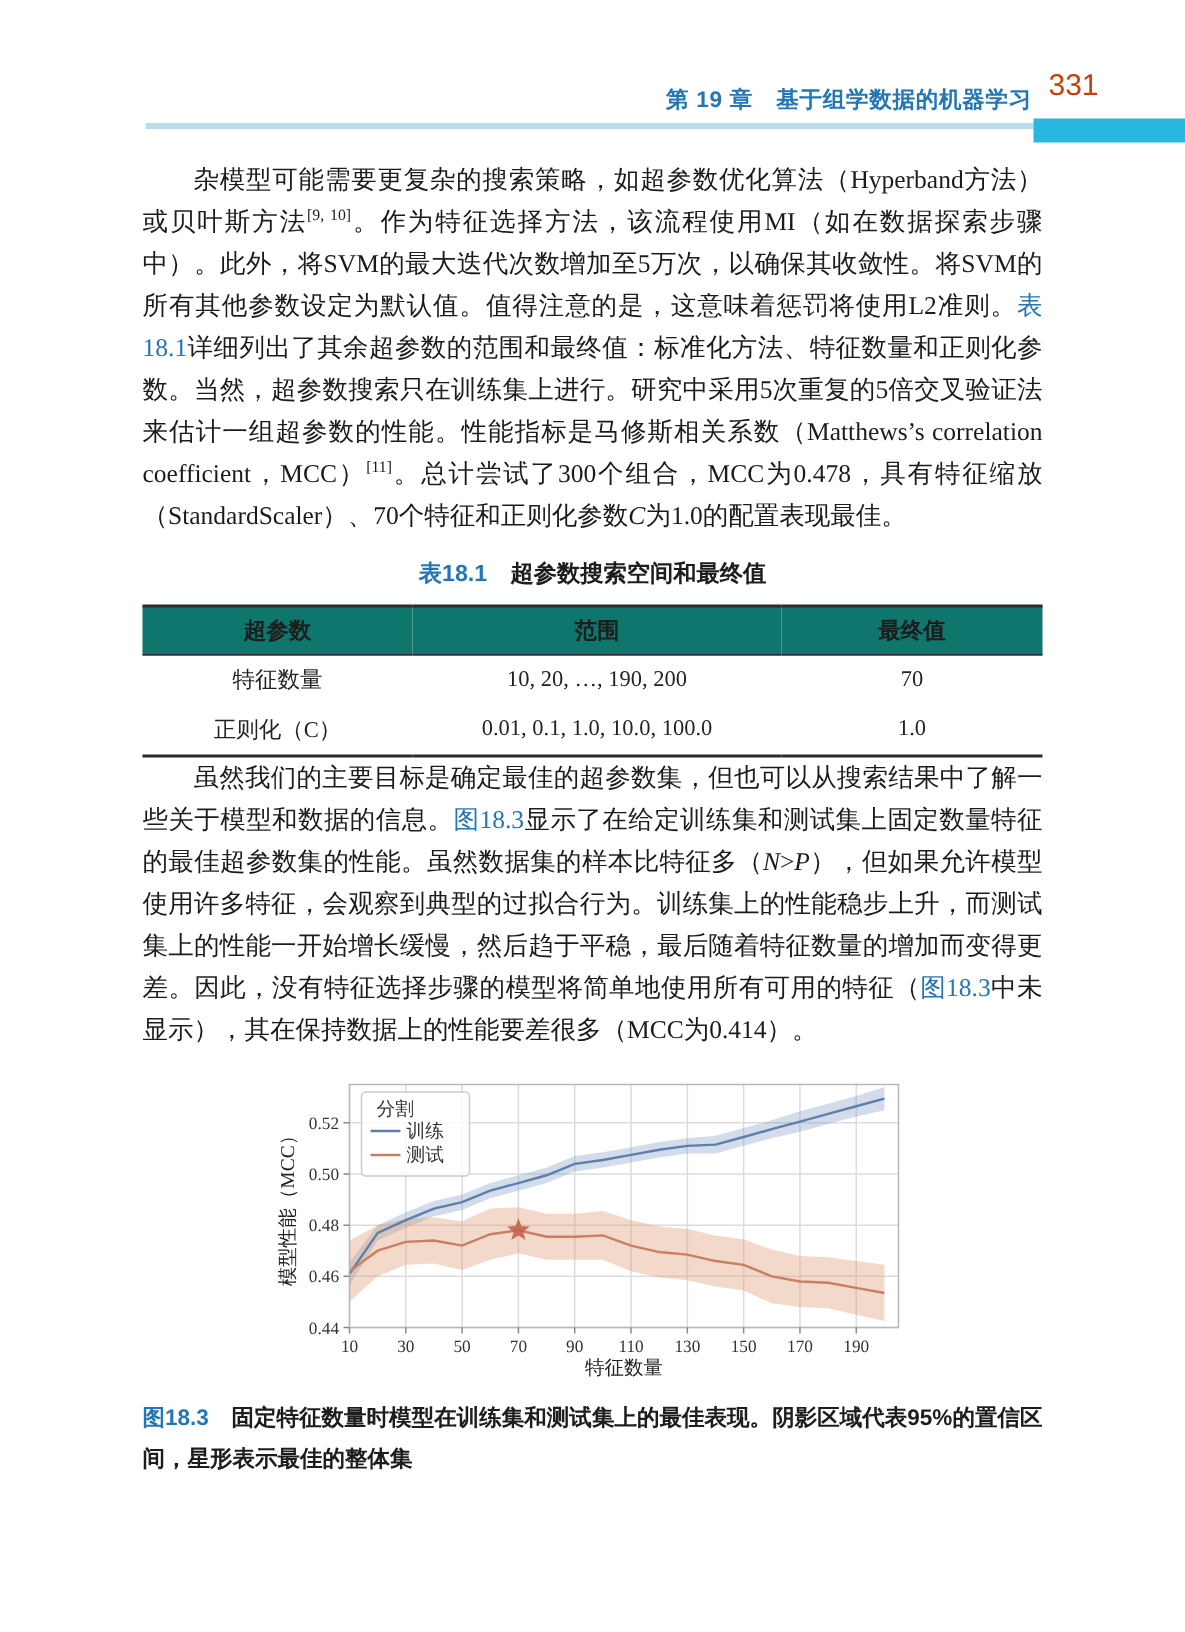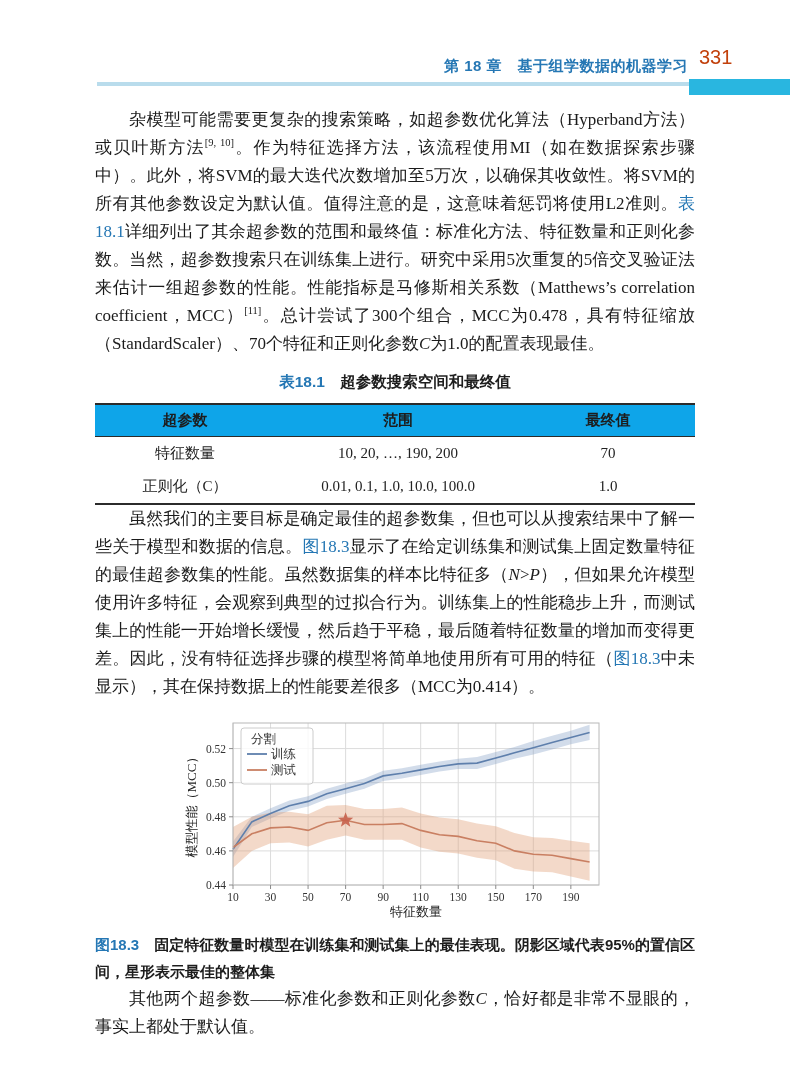--- a/index.html
+++ b/index.html
@@ -48,21 +48,21 @@
   .tbl-title{
     margin:14px 0 10px 0;text-align:center;
     font-family:"Liberation Sans","DejaVu Sans",sans-serif;
     font-weight:bold;font-size:15.5px;color:#1d1d1d;
   }
   table.hp-table{
     width:100%;border-collapse:collapse;
     border-top:2.5px solid #2b2b2b;border-bottom:2.5px solid #2b2b2b;
     font-size:15px;
   }
-  table.hp-table thead tr{background:#0ea5e9;}
+  table.hp-table thead tr{background:#0f766e;}
   table.hp-table th{
     font-family:"Liberation Sans","DejaVu Sans",sans-serif;
     font-weight:bold;font-size:15px;color:#1d1d1d;
     padding:6px 4px;border-bottom:1.8px solid #2b2b2b;text-align:center;
   }
   table.hp-table td{padding:7px 4px;text-align:center;color:#222;}
   table.hp-table .c1{width:30%;} table.hp-table .c2{width:41%;} table.hp-table .c3{width:29%;}
   
   figure.chart-fig{margin:12px auto 0 auto;width:424px;}
   .tick{font:11.5px "Liberation Serif","DejaVu Serif",serif;fill:#333;}
@@ -74,21 +74,21 @@
     text-align:justify;
   }
   .caption .ref{color:var(--accent_blue);}
 </style>
 </head>
 <body>
 
 <div class="page">
 
   <header>
-    <span class="chapter">第 18 章　基于组学数据的机器学习</span>
+    <span class="chapter">第 19 章　基于组学数据的机器学习</span>
     <span class="pagenum">331</span>
     <div class="rule"></div>
     <div class="tab"></div>
   </header>
 
   <main class="content">
 
     <p class="body indent"><span>杂模型可能需要更复杂的搜索策略，如超参数优化算法（Hyperband方法）或贝叶斯方法</span><sup>[9, 10]</sup><span>。作为特征选择方法，该流程使用MI（如在数据探索步骤中）。此外，将SVM的最大迭代次数增加至5万次，以确保其收敛性。将SVM的所有其他参数设定为默认值。值得注意的是，这意味着惩罚将使用L2准则。</span><span class="ref">表18.1</span><span>详细列出了其余超参数的范围和最终值：标准化方法、特征数量和正则化参数。当然，超参数搜索只在训练集上进行。研究中采用5次重复的5倍交叉验证法来估计一组超参数的性能。性能指标是马修斯相关系数（Matthews’s correlation coefficient，MCC）</span><sup>[11]</sup><span>。总计尝试了300个组合，MCC为0.478，具有特征缩放（StandardScaler）、70个特征和正则化参数</span><span class="it">C</span><span>为1.0的配置表现最佳。</span></p>
 
     <p class="tbl-title"><span class="ref">表18.1</span><span>　超参数搜索空间和最终值</span></p>
@@ -178,16 +178,15 @@
             <line x1="64" y1="41" x2="84" y2="41" stroke="#5e7fac" stroke-width="1.8"></line>
             <text x="88" y="45" class="legend-item">训练</text>
             <line x1="64" y1="57" x2="84" y2="57" stroke="#c97f62" stroke-width="1.8"></line>
             <text x="88" y="61" class="legend-item">测试</text>
           </g>
         </svg>
     </figure>
 
     <p class="caption"><span class="ref">图18.3</span><span>　固定特征数量时模型在训练集和测试集上的最佳表现。阴影区域代表95%的置信区间，星形表示最佳的整体集</span></p>
 
-    <p class="body indent mt2"><span>其他两个超参数——标准化参数和正则化参数</span><span class="it">C</span><span>，恰好都是非常不显眼的，事实上都处于默认值。</span></p>
 
   </main>
 </div>
 
 </body></html>

